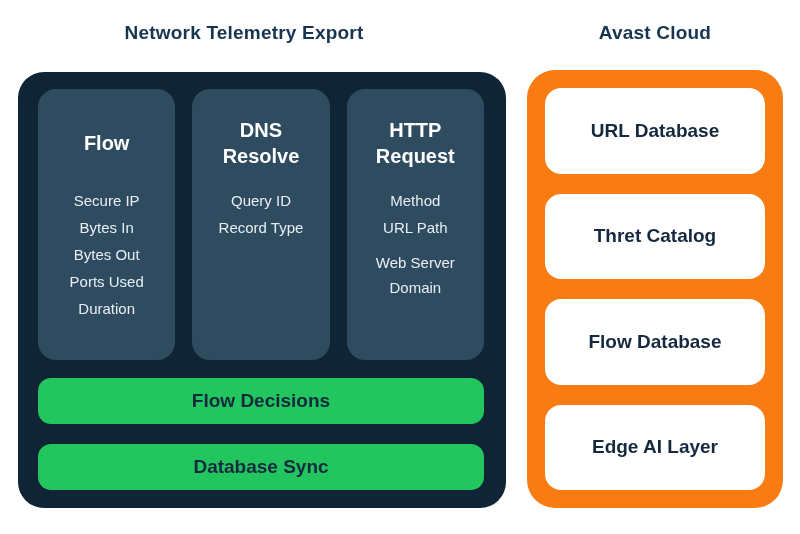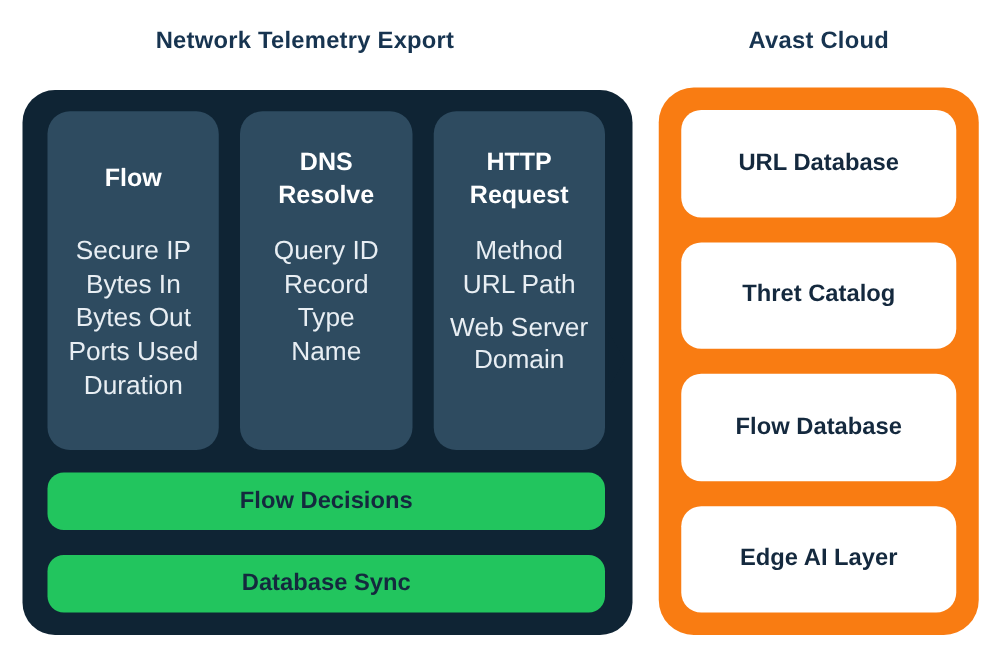--- a/index.html
+++ b/index.html
@@ -58,21 +58,21 @@
     color: #ffffff;
     max-width: 100px;
     margin: 0 auto;
   }
   .col-items {
     list-style: none;
     margin: 2px 0 0 0;
     padding: 0;
   }
   .col-items li {
-    font-size: 21px;
+    font-size: 15px;
     line-height: 27px;
     color: #e8eef3;
     max-width: 112px;
     margin: 0 auto;
   }
   .col-items li.spaced { margin-top: 9px; line-height: 25px; }
 
   .bar {
     height: 46px;
     background: #22c55e;
@@ -140,21 +140,20 @@
           <li>Ports Used</li>
           <li>Duration</li>
         </ul>
       </div>
 
       <div class="col">
         <div class="col-title">DNS Resolve</div>
         <ul class="col-items">
           <li>Query ID</li>
           <li>Record Type</li>
-          <li>Name</li>
         </ul>
       </div>
 
       <div class="col">
         <div class="col-title">HTTP Request</div>
         <ul class="col-items">
           <li>Method</li>
           <li>URL Path</li>
           <li class="spaced">Web Server Domain</li>
         </ul>

